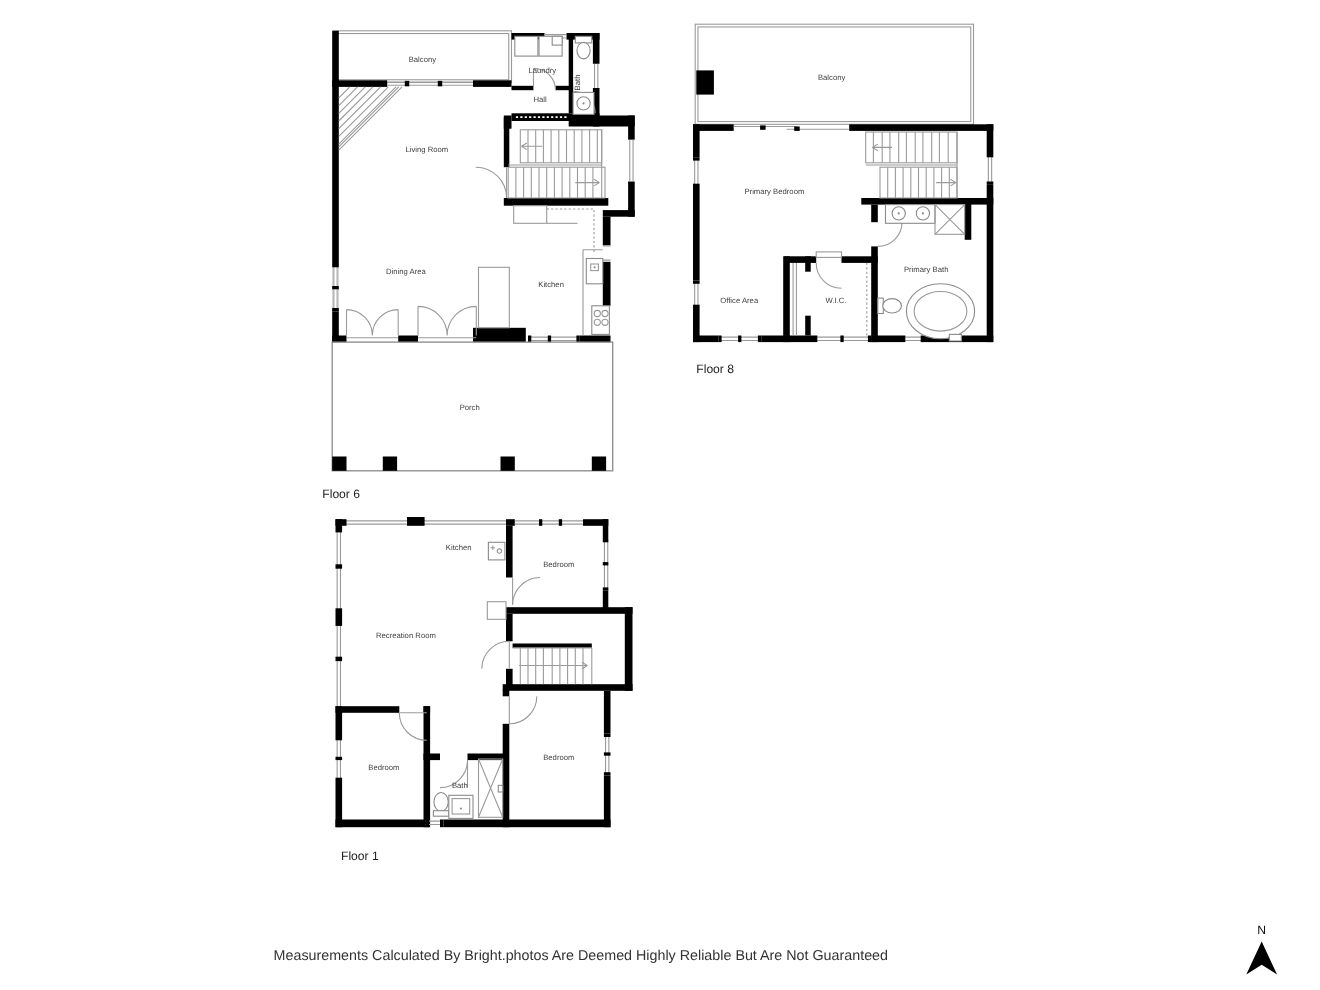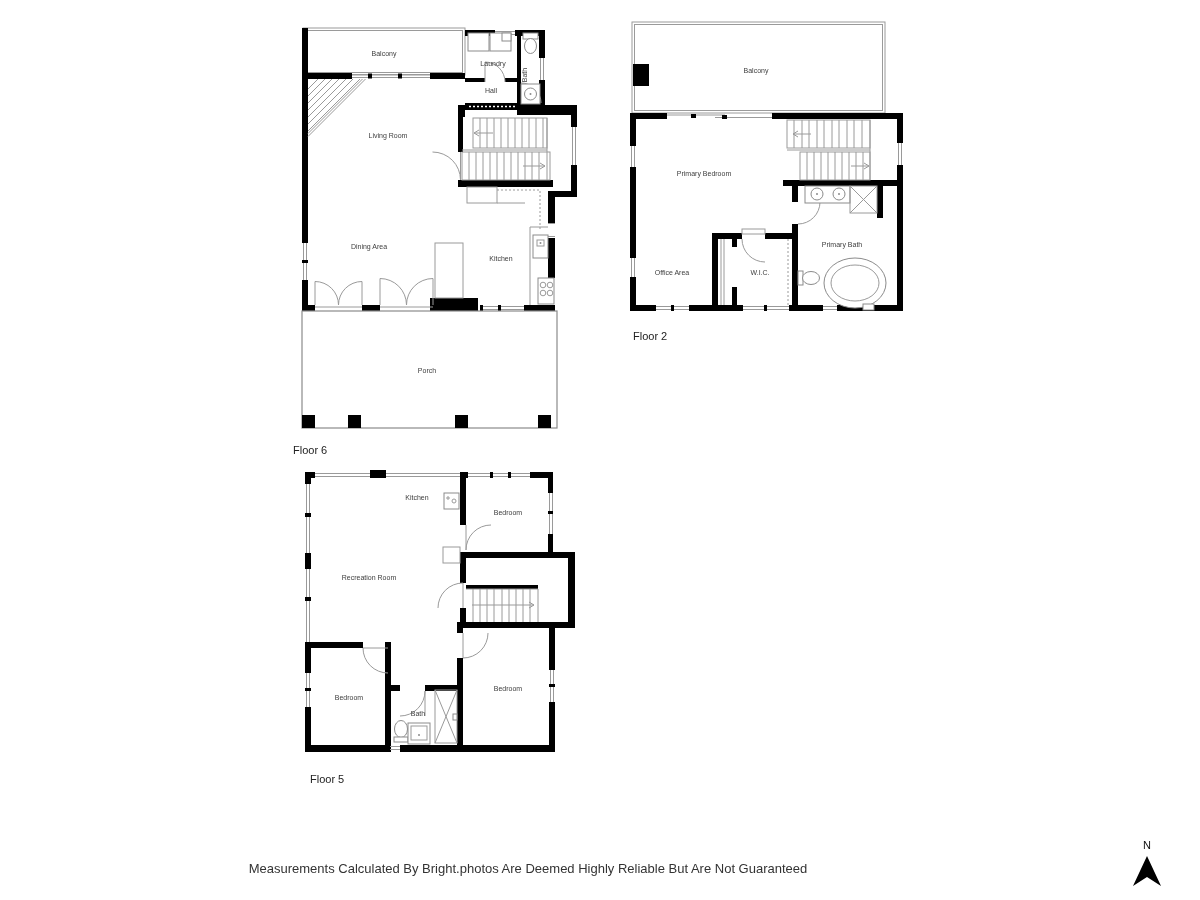--- a/index.html
+++ b/index.html
@@ -225,21 +225,21 @@
       <rect class="fx" x="238" y="289" width="11" height="6"></rect>
     </g>
     <g>
       <text class="rlbl" x="131" y="58">Balcony</text>
       <text class="rlbl" x="79" y="161">Primary Bedroom</text>
       <text class="rlbl" x="47" y="260">Office Area</text>
       <text class="rlbl" x="135" y="260">W.I.C.</text>
       <text class="rlbl" x="217" y="232">Primary Bath</text>
     </g>
   </svg>
-  <div class="floor-label" style="left:633px;top:330px">Floor 2</div>
+  <div class="floor-label" style="left:633px;top:330px">Floor 8</div>
 
   <svg style="left:300px;top:465px" width="280" height="295" viewBox="0 0 280 295">
     <g>
       <path class="t" d="M5,8.5H160M5,11.5H160"></path>
       <path class="t" d="M6.5,7V177M9.5,7V177"></path>
       <rect class="w" x="5" y="7" width="10" height="6"></rect>
         <rect class="w" x="70" y="5" width="16" height="8"></rect>
       <rect class="w" x="5" y="7" width="6" height="12"></rect>
         <rect class="w" x="5" y="88" width="6" height="16"></rect>
       <rect class="w" x="5" y="48" width="6" height="4"></rect>
@@ -321,21 +321,21 @@
     </g>
     <g>
       <text class="rlbl" x="117" y="35">Kitchen</text>
       <text class="rlbl" x="208" y="50">Bedroom</text>
       <text class="rlbl" x="69" y="115">Recreation Room</text>
       <text class="rlbl" x="49" y="235">Bedroom</text>
       <text class="rlbl" x="118" y="251">Bath</text>
       <text class="rlbl" x="208" y="226">Bedroom</text>
     </g>
   </svg>
-  <div class="floor-label" style="left:310px;top:773px">Floor 5</div>
+  <div class="floor-label" style="left:310px;top:773px">Floor 1</div>
 
   <svg style="left:1128px;top:833px" width="40" height="60" viewBox="0 0 40 60">
     <text class="compass-n" x="19" y="16">N</text>
     <polygon points="19,23 33,53 19,44 5,53" fill="#000"></polygon>
   </svg>
 
   <div class="disclaimer">Measurements Calculated By Bright.photos Are Deemed Highly Reliable But Are Not Guaranteed</div>
 
 </div>
 

